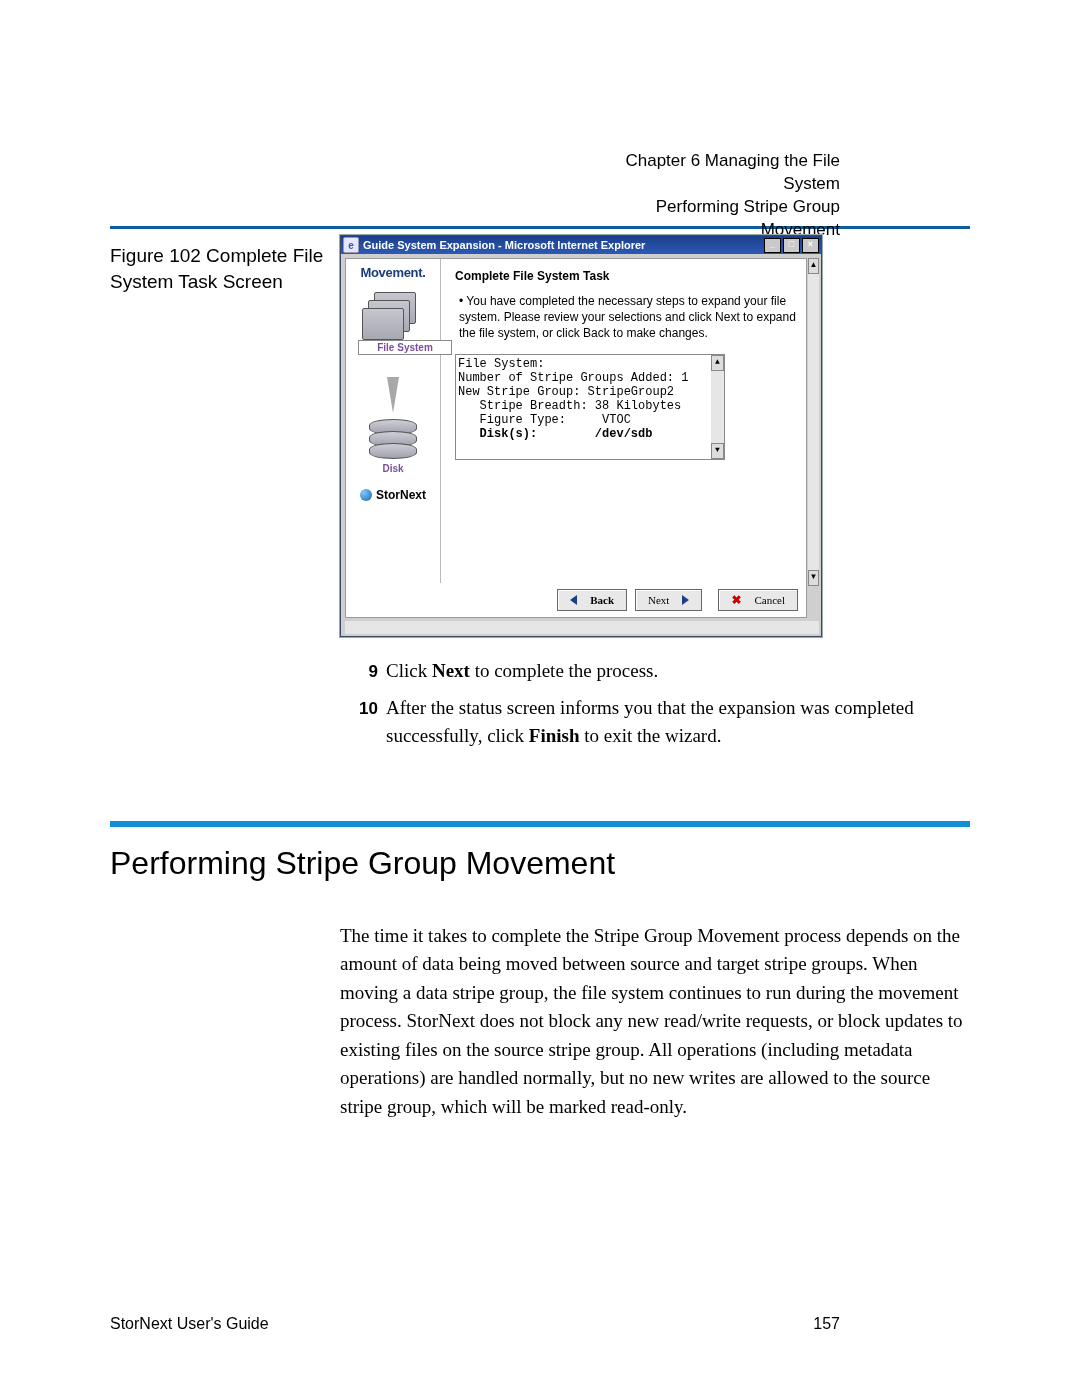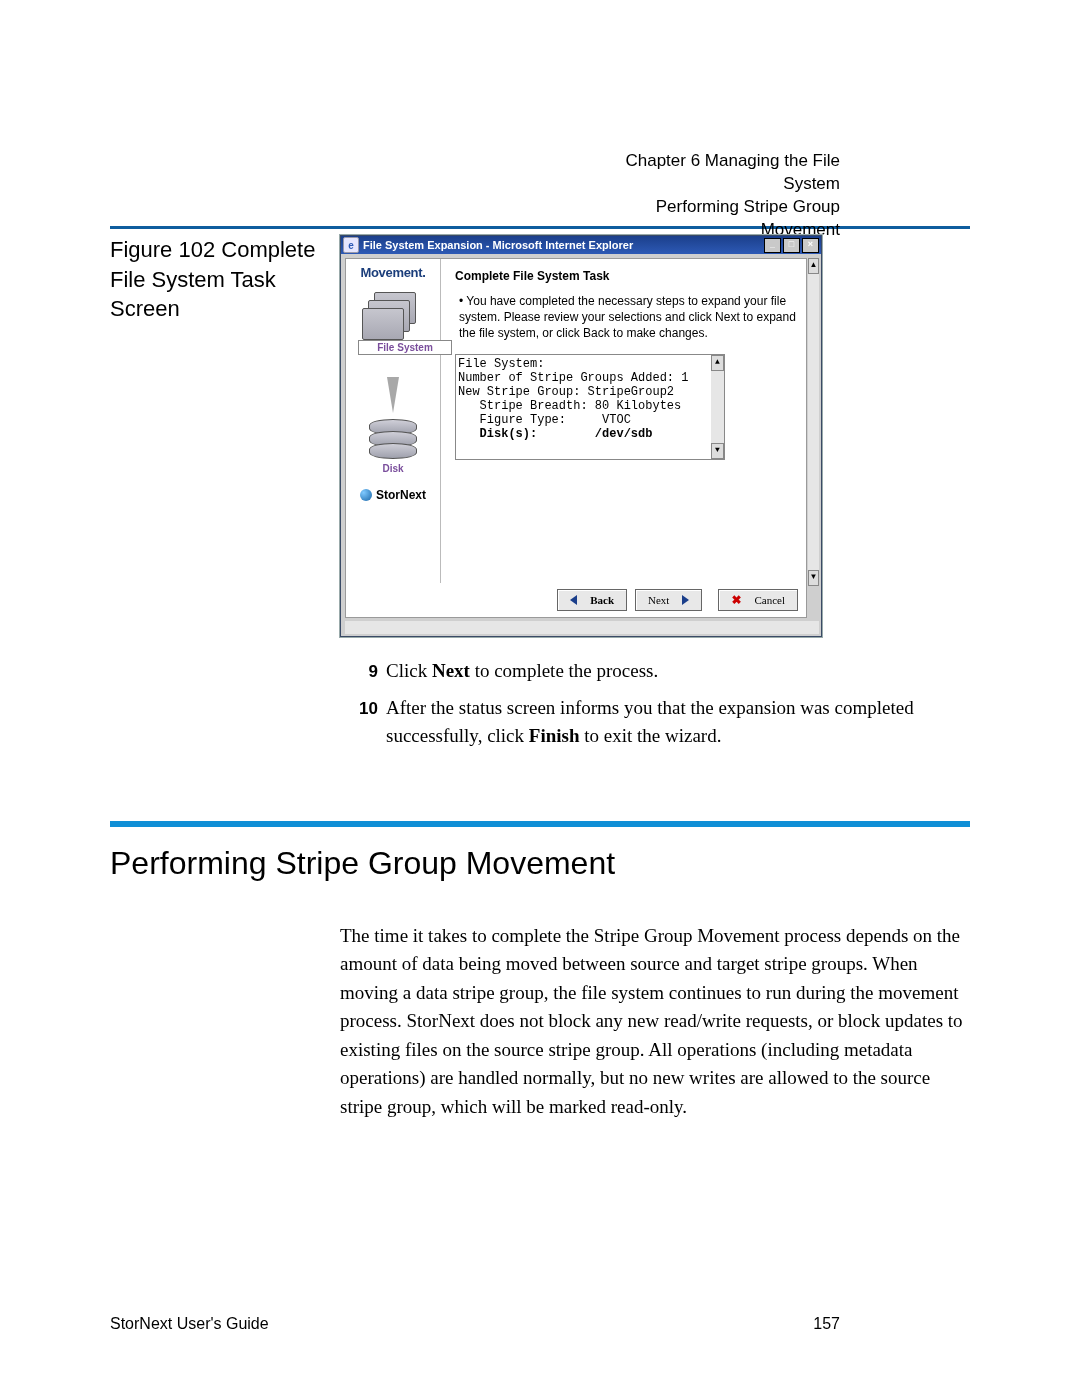--- a/index.html
+++ b/index.html
@@ -1,20 +1,20 @@
 <!DOCTYPE html>
 <html><head>
 <meta charset="utf-8">
 <style>
   html,body{margin:0;padding:0;background:#fff;font-family:"Times New Roman",serif;color:#000;}
   .page{width:1080px;height:1397px;position:relative;box-sizing:border-box;padding:150px 110px 60px 110px;}
   .hdr{position:absolute;top:150px;right:240px;left:580px;text-align:right;font-family:Arial,Helvetica,sans-serif;font-size:17px;line-height:1.35;}
   .rule-blue{height:3px;background:#0f5d9e;margin-top:76px;}
   .row1{display:flex;align-items:flex-start;margin-top:6px;}
-  .figcap{width:230px;font-family:Arial,Helvetica,sans-serif;font-size:22px;line-height:1.35;}
+  .figcap{width:230px;font-family:Arial,Helvetica,sans-serif;font-size:19px;line-height:1.35;margin-top:8px;}
   
   .win{width:480px;height:400px;border:1px solid #3a4a66;background:#cfcfcf;font-family:Tahoma,Arial,sans-serif;font-size:11px;color:#000;position:relative;box-shadow:0 0 0 1px #9aa;}
   .titlebar{height:18px;background:linear-gradient(#1b3f8b,#2d59b5);color:#fff;display:flex;align-items:center;padding:0 2px;font-weight:bold;font-size:11px;}
   .tb-icon{width:14px;height:14px;background:#e6e6ff;border:1px solid #99a;color:#2d59b5;display:inline-flex;align-items:center;justify-content:center;font-size:10px;margin-right:4px;border-radius:2px;}
   .tb-title{flex:1;white-space:nowrap;overflow:hidden;}
   .tb-btns{display:flex;gap:2px;}
   .tb-btn{width:15px;height:13px;background:#c9c9c9;border:1px solid #000;font-size:9px;line-height:11px;text-align:center;font-family:Arial;}
   .client{position:relative;height:calc(100% - 18px);background:#cfcfcf;overflow:hidden;}
   .wizard{position:absolute;left:4px;right:14px;top:4px;bottom:50px;background:#fff;border:1px solid #9a9a9a;display:flex;}
   .sb-right{position:absolute;right:2px;top:4px;width:11px;bottom:50px;background:#e6e6e6;display:flex;flex-direction:column;}
@@ -66,21 +66,21 @@
   </div>
 
   <div class="rule-blue"></div>
 
   <div class="row1">
     <div class="figcap">Figure 102  Complete File System Task Screen</div>
 
     <div class="win">
       <div class="titlebar">
         <span class="tb-icon">e</span>
-        <span class="tb-title">File System Expansion - Microsoft Internet Explorer</span>
+        <span class="tb-title">Guide System Expansion - Microsoft Internet Explorer</span>
         <span class="tb-btns">
           <span class="tb-btn">_</span>
           <span class="tb-btn">□</span>
           <span class="tb-btn">×</span>
         </span>
       </div>
       <div class="client">
         <div class="wizard">
           <div class="left">
             <div class="logo">Movement.</div>
@@ -103,21 +103,21 @@
             </div>
           </div>
           <div class="main">
             <div class="mh">Complete File System Task</div>
             <div class="mtxt">•  You have completed the necessary steps to expand your file system. Please review your selections and click Next to expand the file system, or click Back to make changes.</div>
             <div class="textarea">
               <div id="ta-lines">
                   <div style="white-space: pre;">File System:</div>
                   <div style="white-space: pre;">Number of Stripe Groups Added: 1</div>
                   <div style="white-space: pre;">New Stripe Group: StripeGroup2</div>
-                  <div style="white-space: pre;">   Stripe Breadth: 80 Kilobytes</div>
+                  <div style="white-space: pre;">   Stripe Breadth: 38 Kilobytes</div>
                   <div style="white-space: pre;">   Figure Type:     VTOC</div>
                   <div style="white-space: pre; font-weight: bold;">   Disk(s):        /dev/sdb</div>
                 </div>
               <div class="ta-scroll">
                 <div class="sb-arrow">▲</div>
                 <div class="sb-track"></div>
                 <div class="sb-arrow">▼</div>
               </div>
             </div>
           </div>

